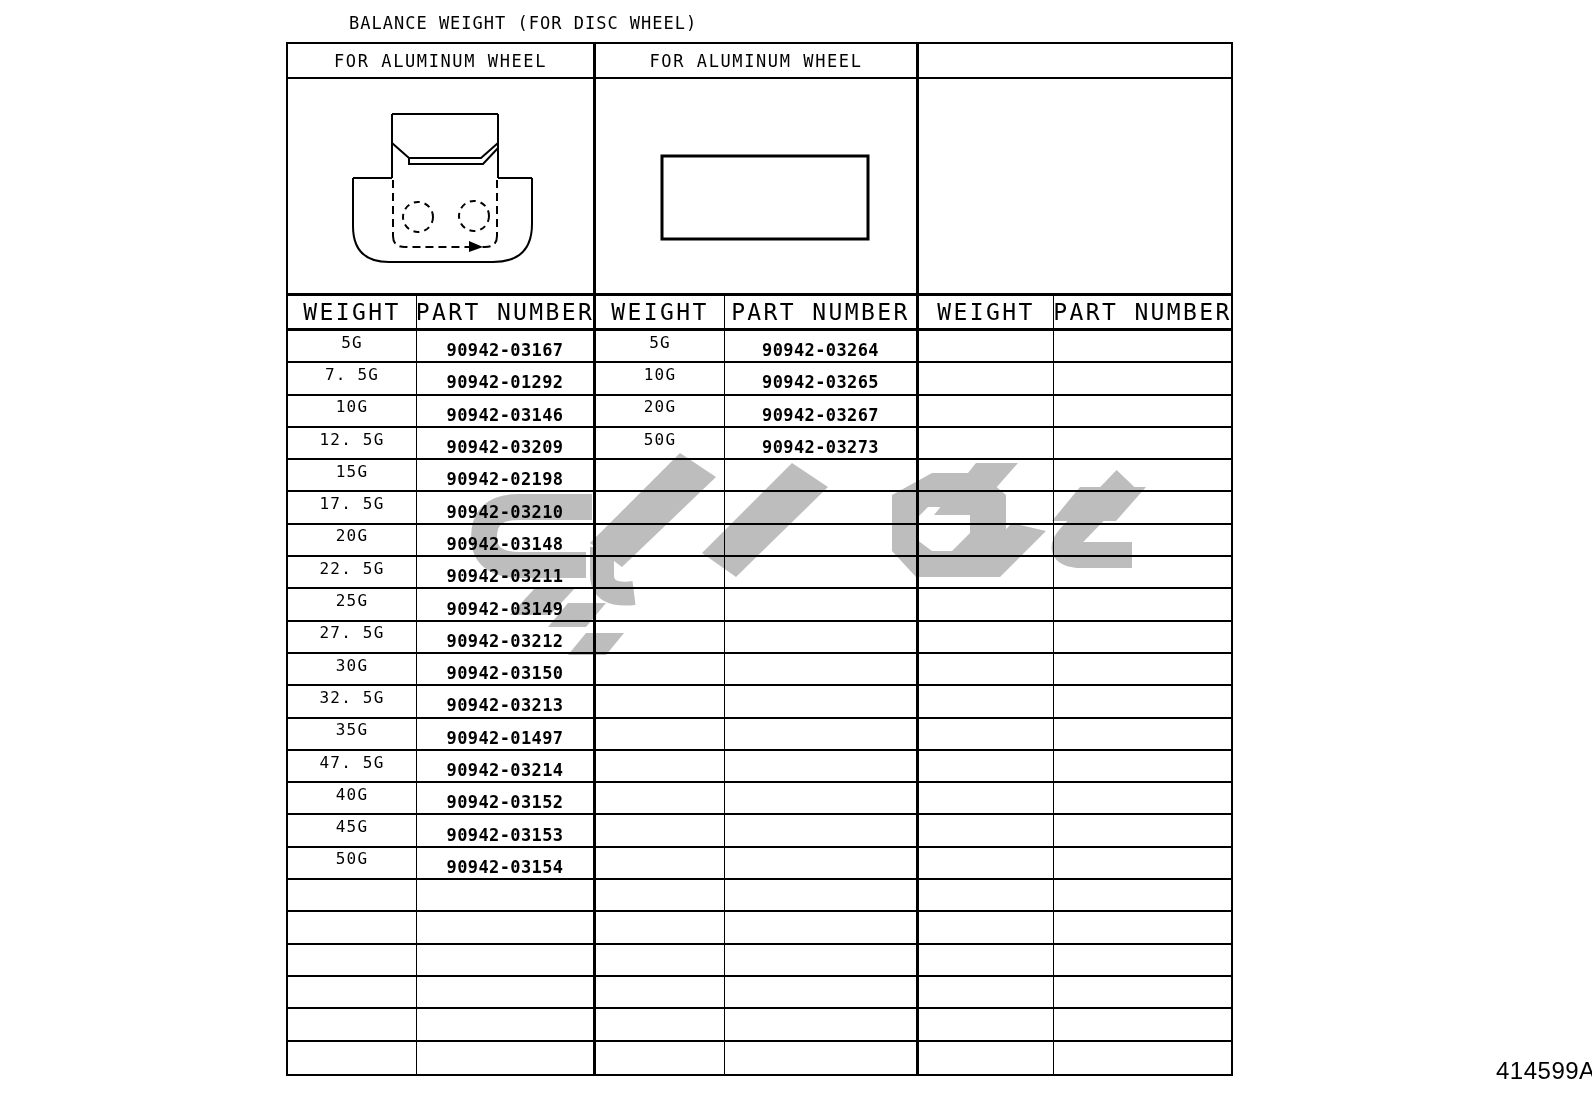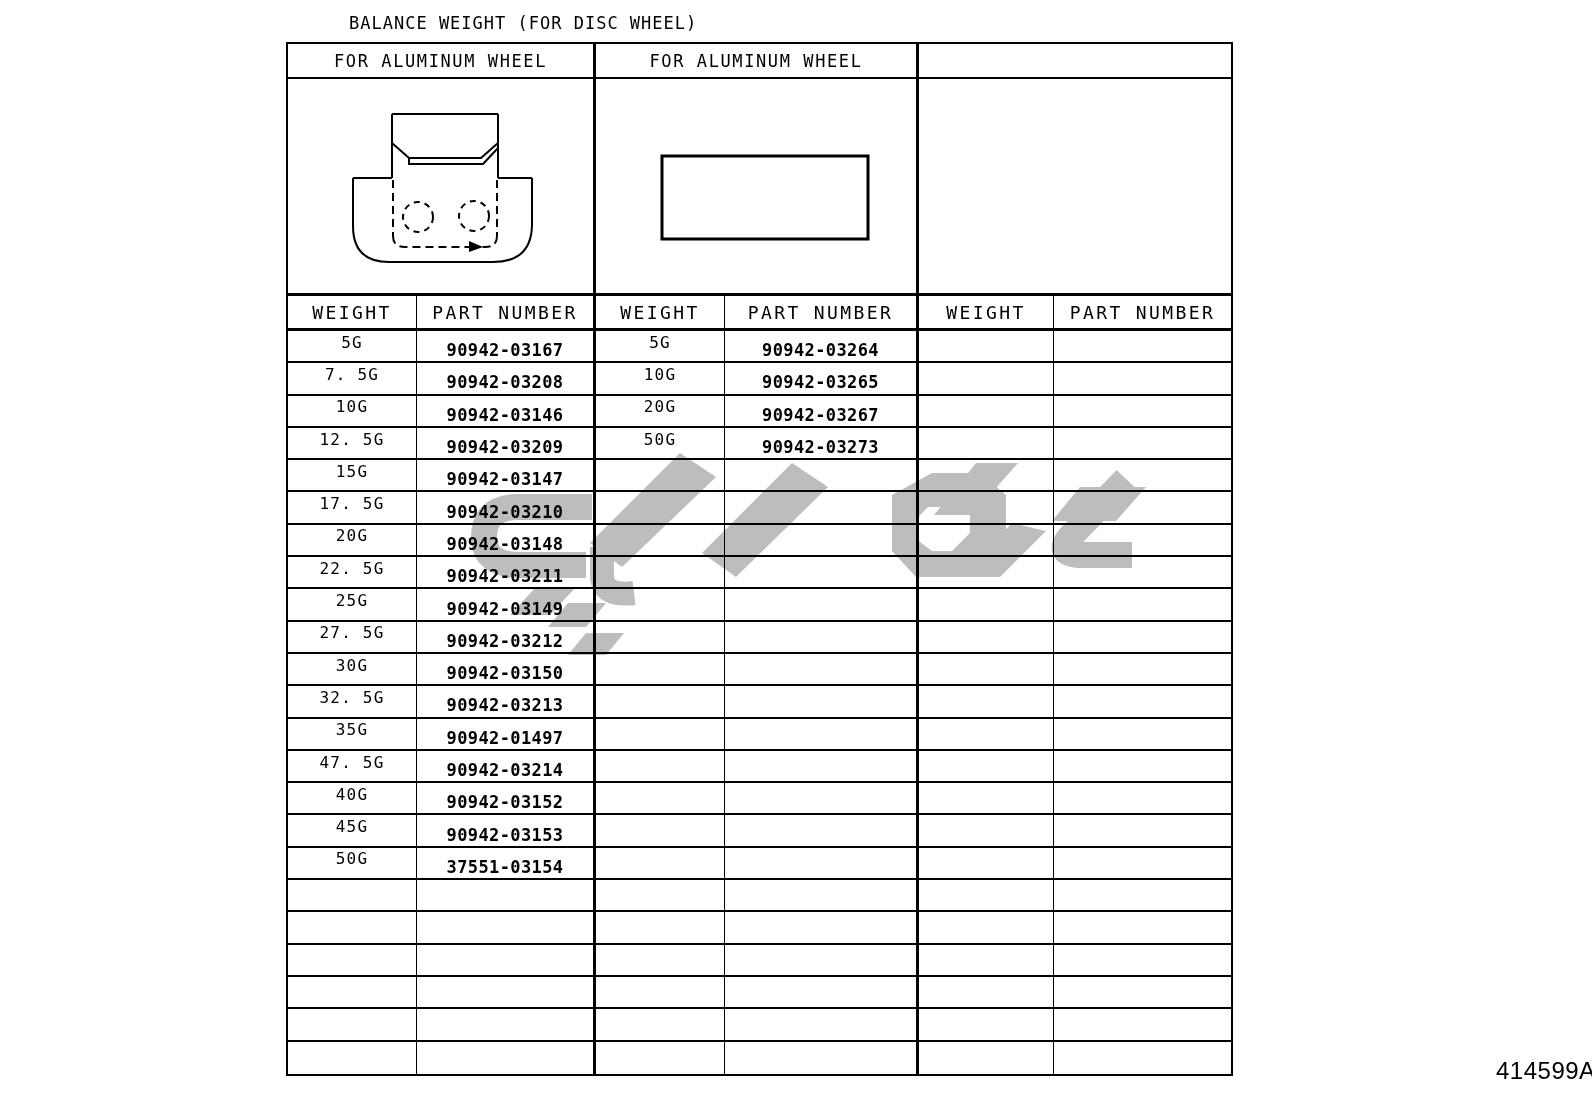--- a/index.html
+++ b/index.html
@@ -31,21 +31,21 @@
     border-bottom:2px solid #000;
     display:flex;align-items:center;justify-content:center;
     overflow:hidden;background:transparent;
   }
   .span2{grid-column:span 2;}
   .sep{border-right-width:3px;}
   .lastcol{border-right:none;}
   .rlast{border-bottom:none;}
   .hdr{font-size:17px;letter-spacing:1.6px;border-bottom-width:2px;white-space:pre;}
   .pic{border-bottom-width:3px;align-items:flex-start;justify-content:flex-start;}
-  .colhdr{font-size:18px;letter-spacing:2.4px;border-bottom-width:3px;white-space:pre;}
+  .colhdr{font-size:23px;letter-spacing:2.4px;border-bottom-width:3px;white-space:pre;}
   .wcell span{
     font-size:16px;letter-spacing:1.2px;transform:translateY(-4px);white-space:pre;
   }
   .pcell span{
     font-size:17px;font-weight:bold;letter-spacing:0.4px;transform:translateY(4px);white-space:pre;
   }
   .clip-svg{margin:21px 0 0 57px;}
   .adh-svg{margin:74px 0 0 63px;}
   .figure-code{
     position:absolute;left:1496px;top:1057px;
@@ -143,21 +143,21 @@
     <div class="cell wcell">
       <span></span>
     </div>
     <div class="cell pcell lastcol">
       <span></span>
     </div>
     <div class="cell wcell">
       <span>7. 5G</span>
     </div>
     <div class="cell pcell sep">
-      <span>90942-03208</span>
+      <span>90942-01292</span>
     </div>
     <div class="cell wcell">
       <span>10G</span>
     </div>
     <div class="cell pcell sep">
       <span>90942-03265</span>
     </div>
     <div class="cell wcell">
       <span></span>
     </div>
@@ -197,21 +197,21 @@
     <div class="cell wcell">
       <span></span>
     </div>
     <div class="cell pcell lastcol">
       <span></span>
     </div>
     <div class="cell wcell">
       <span>15G</span>
     </div>
     <div class="cell pcell sep">
-      <span>90942-03147</span>
+      <span>90942-02198</span>
     </div>
     <div class="cell wcell">
       <span></span>
     </div>
     <div class="cell pcell sep">
       <span></span>
     </div>
     <div class="cell wcell">
       <span></span>
     </div>
@@ -413,21 +413,21 @@
     <div class="cell wcell">
       <span></span>
     </div>
     <div class="cell pcell lastcol">
       <span></span>
     </div>
     <div class="cell wcell">
       <span>50G</span>
     </div>
     <div class="cell pcell sep">
-      <span>37551-03154</span>
+      <span>90942-03154</span>
     </div>
     <div class="cell wcell">
       <span></span>
     </div>
     <div class="cell pcell sep">
       <span></span>
     </div>
     <div class="cell wcell">
       <span></span>
     </div>

